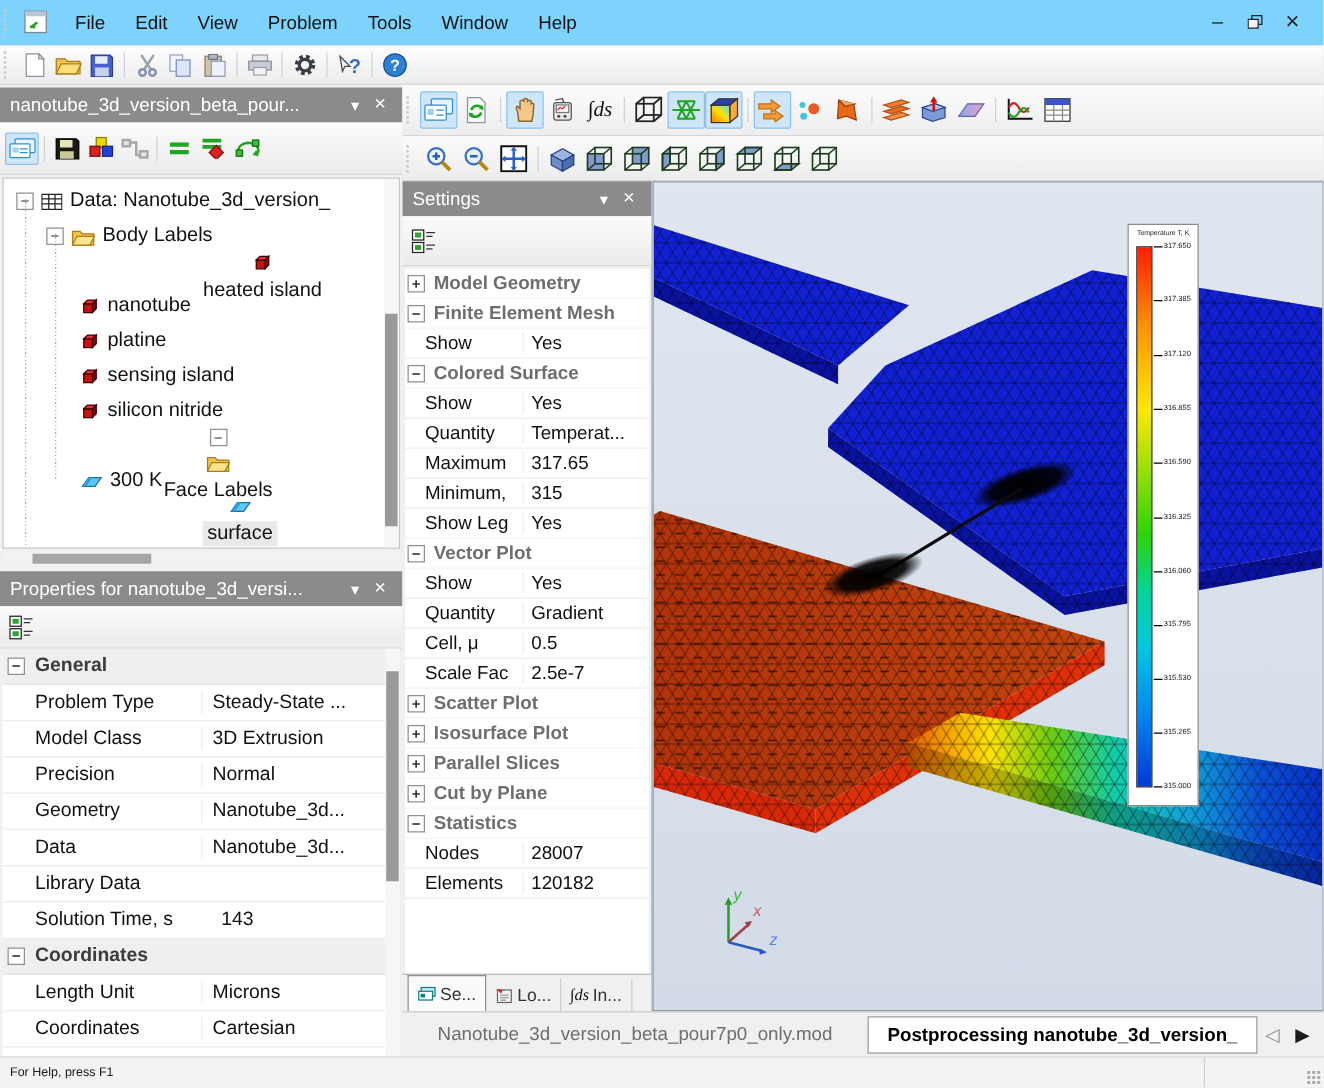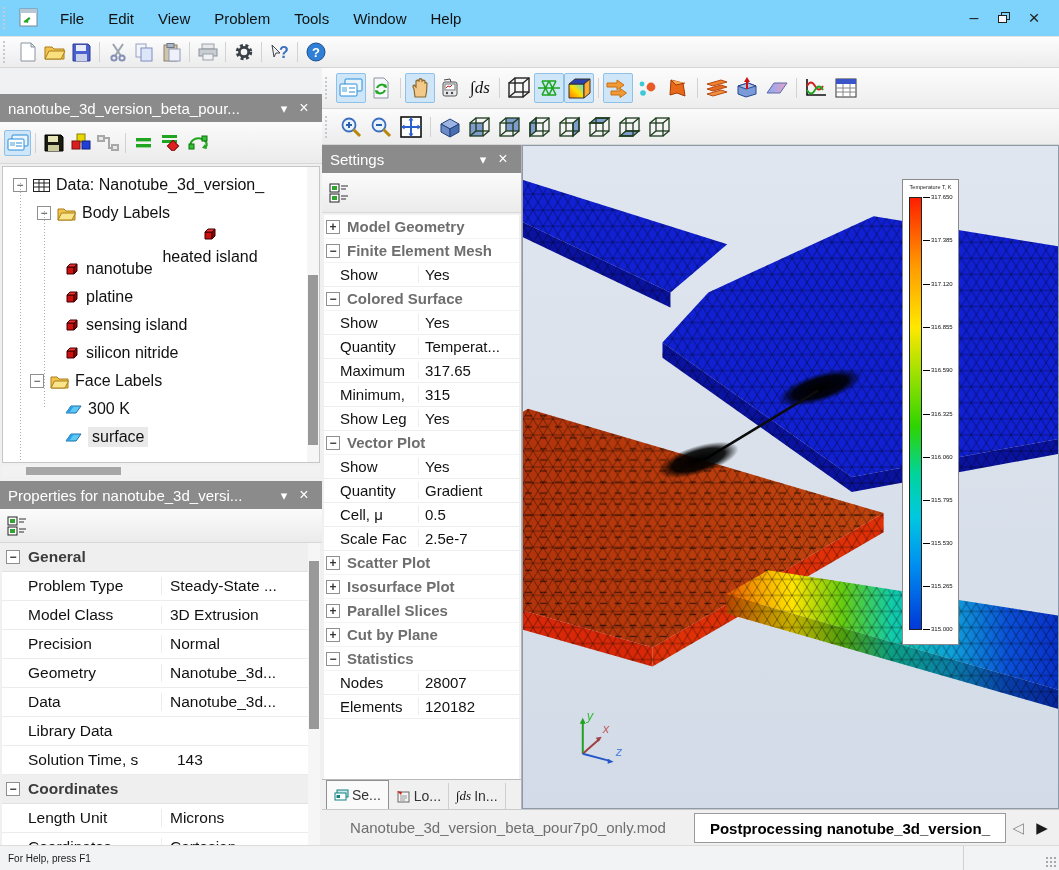--- a/index.html
+++ b/index.html
@@ -15,21 +15,21 @@
   .wincontrols { margin-left:auto; display:flex; align-items:center; padding-right:10px; }
   .winbtn { width:30px; height:24px; display:flex; align-items:center; justify-content:center; font-size:16px; color:#222; }
 
   
   .maintb { position:absolute; left:0; top:37px; width:100%; height:31px; background:linear-gradient(#fdfdfd,#ececec); border-bottom:1px solid #d6d6d6; display:flex; align-items:center; }
   .tb { width:27px; height:26px; display:flex; align-items:center; justify-content:center; border:1px solid transparent; border-radius:2px; }
   .tb.on { background:#cfe6f8; border-color:#8ec1ea; }
   .sep { width:1px; height:20px; background:#d2d2d2; margin:0 4px; }
 
   
-  .panel { position:absolute; background:#f0f0f0;margin-top:24px; }
+  .panel { position:absolute; background:#f0f0f0; }
   .phead { height:28px; background:#8b8b8b; color:#fff; display:flex; align-items:center; padding:0 8px; font-size:15px; }
   .phead .ttl { flex:1; white-space:nowrap; overflow:hidden; }
   .phead .hbtn { width:20px; text-align:center; font-size:13px; color:#fff; }
   .ptb { height:42px; background:linear-gradient(#fbfbfb,#ebebeb); border-bottom:1px solid #d8d8d8; display:flex; align-items:center; padding:0 4px; }
 
   .project { left:0; top:70px; width:322px; height:385px; }
   .tree { position:absolute; left:2px; top:72px; right:2px; bottom:16px; background:#fff; border:1px solid #c6c6c6; overflow:hidden; font-size:16px; color:#111; }
   .trow { height:28px; display:flex; align-items:center; gap:6px; white-space:nowrap; }
   .expbox { width:14px; height:14px; border:1px solid #8f8f8f; background:#fff; font-size:12px; line-height:12px; text-align:center; color:#333; flex:0 0 14px; }
   .guide { position:absolute; width:1px; background-image:repeating-linear-gradient(#aaa 0 1px, transparent 1px 3px); }
@@ -365,40 +365,40 @@
         <div class="trow" style="padding-left:62px;">
           <span>
               <svg width="15" height="15">
                 <polygon points="2,5 9,5 9,12 2,12" fill="#cc0f0f" stroke="#3c0000"></polygon>
                 <polygon points="2,5 5,2 12,2 9,5" fill="#ee3030" stroke="#3c0000"></polygon>
                 <polygon points="9,5 12,2 12,9 9,12" fill="#8d0404" stroke="#3c0000"></polygon>
               </svg>
             </span>
           <span>silicon nitride</span>
         </div>
-        <div class="trow" style="padding-left:27px;">
+        <div class="trow" style="padding-left:27px;flex-direction:column;">
           <span class="expbox">−</span>
           <span>
               <svg width="19" height="15">
                 <path d="M1 3 h6 l2 2 h9 v9 h-17 z" fill="#f2c14e" stroke="#a97e17"></path>
                 <path d="M1 14 l3.5 -7 h14 l-3.5 7 z" fill="#fae48c" stroke="#a97e17"></path>
               </svg>
             </span>
           <span>Face Labels</span>
         </div>
         <div class="trow" style="padding-left:62px;">
           <span>
               <svg width="17" height="12">
                 <polygon points="1,10 6,3 16,3 11,10" fill="#5bc8f5" stroke="#1a6fae"></polygon>
                 <polygon points="1,10 6,3 9,3 4,10" fill="#2e9fe0"></polygon>
               </svg>
             </span>
           <span>300 K</span>
         </div>
-        <div class="trow" style="padding-left:62px;">
+        <div class="trow" style="padding-left:62px;flex-direction:column;">
           <span>
               <svg width="17" height="12">
                 <polygon points="1,10 6,3 16,3 11,10" fill="#5bc8f5" stroke="#1a6fae"></polygon>
                 <polygon points="1,10 6,3 9,3 4,10" fill="#2e9fe0"></polygon>
               </svg>
             </span>
           <span style="background:#e9e9e9; padding:1px 4px;">surface</span>
         </div>
       </div>
       <div class="vscroll" style="right:0; top:0; bottom:0;">

